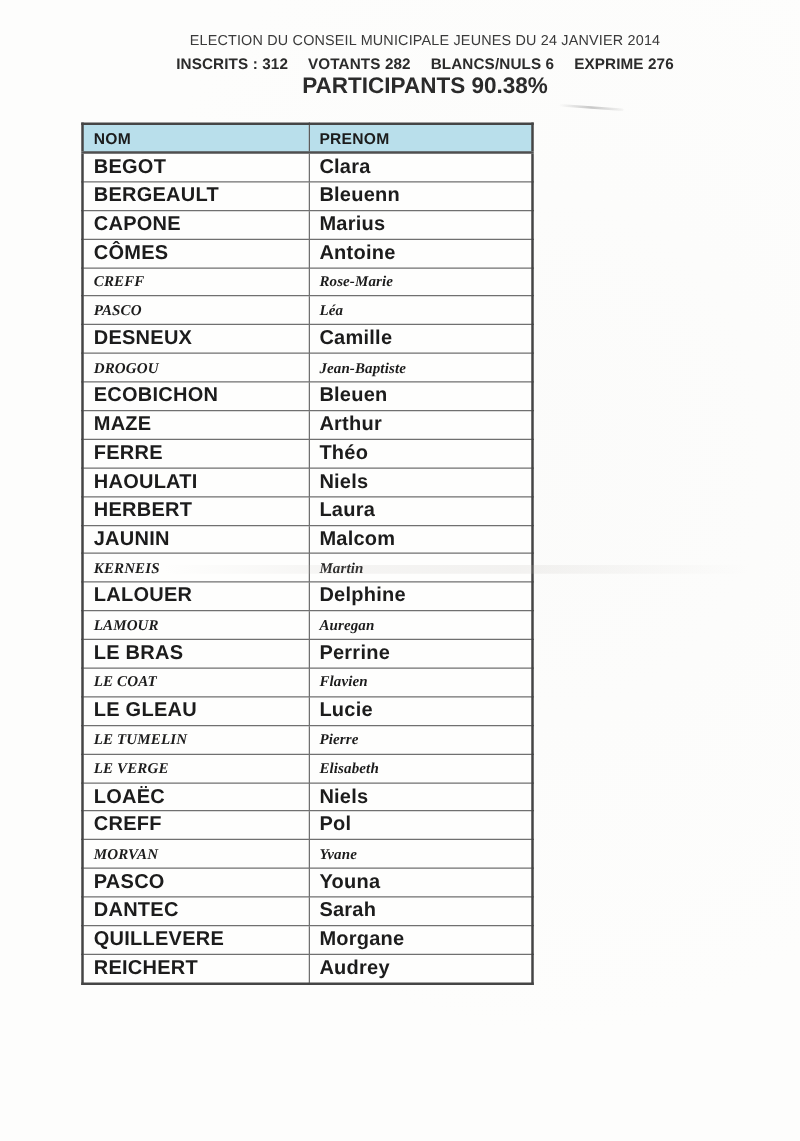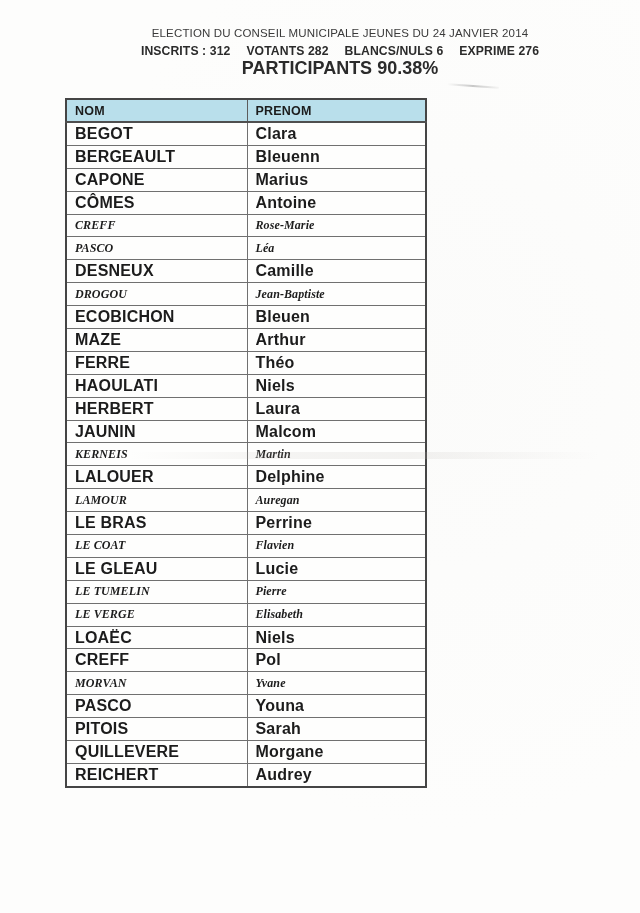--- a/index.html
+++ b/index.html
@@ -250,21 +250,21 @@
           </tr>
           <tr class="serif">
             <td>MORVAN</td>
             <td>Yvane</td>
           </tr>
           <tr>
             <td>PASCO</td>
             <td>Youna</td>
           </tr>
           <tr>
-            <td>PITOIS</td>
+            <td>DANTEC</td>
             <td>Sarah</td>
           </tr>
           <tr>
             <td>QUILLEVERE</td>
             <td>Morgane</td>
           </tr>
           <tr>
             <td>REICHERT</td>
             <td>Audrey</td>
           </tr>

